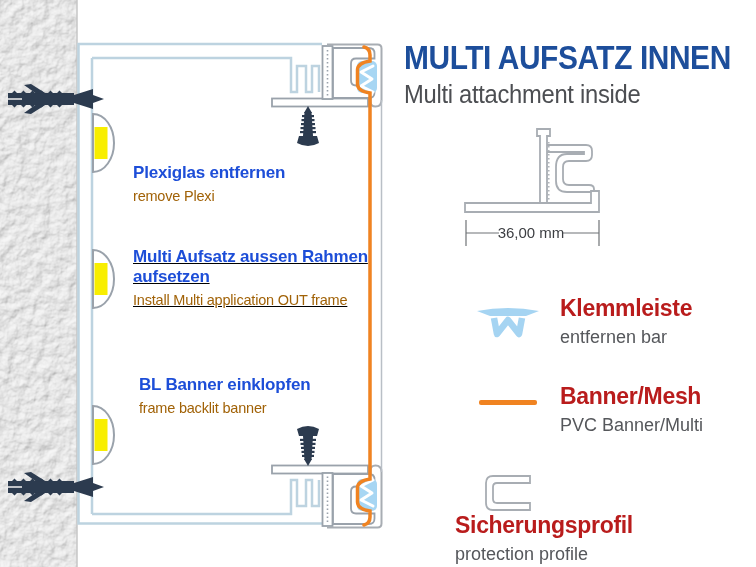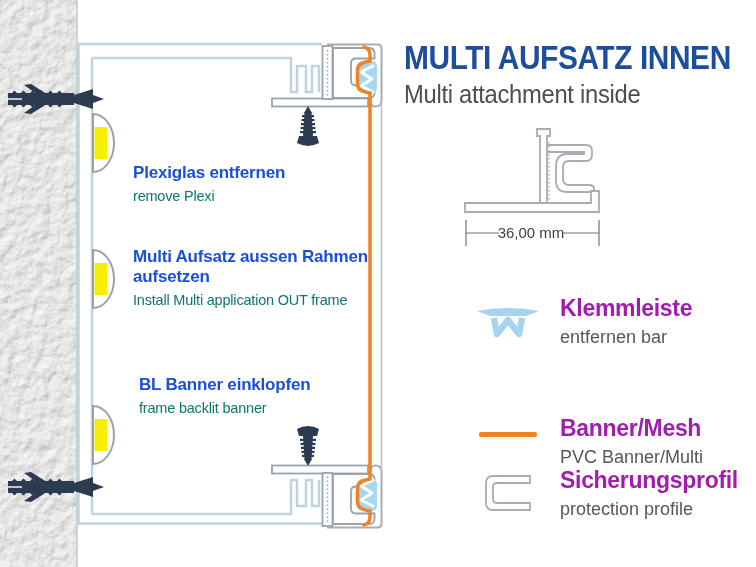--- a/index.html
+++ b/index.html
@@ -4,38 +4,38 @@
 <style>
   html,body{margin:0;padding:0;}
   body{width:756px;height:567px;background:#ffffff;font-family:"Liberation Sans",sans-serif;overflow:hidden;}
   .stage{position:relative;width:756px;height:567px;background:#fff;}
   svg{display:block;}
   .diagram{position:absolute;left:0;top:0;}
 
   
   .step{position:absolute;}
   .step .de{font-size:17px;font-weight:700;color:#1d4ed8;line-height:1.18;letter-spacing:-0.2px;}
-  .step .en{font-size:14.5px;font-weight:400;color:#0f766e;line-height:1.15;margin-top:5px;letter-spacing:-0.2px;}
+  .step .en{font-size:14.5px;font-weight:400;color:#a16207;line-height:1.15;margin-top:5px;letter-spacing:-0.2px;}
   #step1{left:133px;top:163px;max-width:250px;}
-  #step2{left:133px;top:247px;max-width:250px;}
+  #step2{left:133px;top:247px;max-width:250px;text-decoration:underline;}
   #step3{left:139px;top:375px;max-width:250px;}
 
   
   .page-title{position:absolute;left:404px;top:38px;font-size:34px;font-weight:700;color:#1d4e9b;
               letter-spacing:-0.5px;white-space:nowrap;transform:scaleX(.88);transform-origin:left top;}
   .page-subtitle{position:absolute;left:404px;top:80px;font-size:25px;font-weight:400;color:#4c4e52;
               white-space:nowrap;transform:scaleX(.95);transform-origin:left top;letter-spacing:-0.3px;}
   .profile-fig{position:absolute;left:453px;top:122px;}
   .dim-text{font-family:"Liberation Sans",sans-serif;font-size:15px;fill:#3c3e42;}
 
   .legend-row{position:absolute;left:455px;display:flex;align-items:flex-start;}
   .legend-icon{width:105px;display:flex;justify-content:center;flex-shrink:0;}
-  .legend-text .l-de{font-size:23px;font-weight:700;color:#a21caf;line-height:1.1;letter-spacing:-0.3px;white-space:nowrap;}
+  .legend-text .l-de{font-size:23px;font-weight:700;color:#b91c1c;line-height:1.1;letter-spacing:-0.3px;white-space:nowrap;}
   .legend-text .l-en{font-size:18px;font-weight:400;color:#55575b;margin-top:6px;white-space:nowrap;}
-  #legend-1{top:296px;} #legend-2{top:384px;margin-top:32px;} #legend-3{top:468px;}
+  #legend-1{top:296px;} #legend-2{top:384px;} #legend-3{top:468px;flex-direction:column;}
   .banner-swatch{width:58px;height:5px;background:#f08321;border-radius:2px;margin-top:16px;}
 </style>
 </head>
 <body>
 
 <div class="stage">
 
   <svg class="diagram" width="400" height="567" viewBox="0 0 400 567">
     <defs>
       <filter id="wallTex" x="-5%" y="-5%" width="110%" height="110%">

